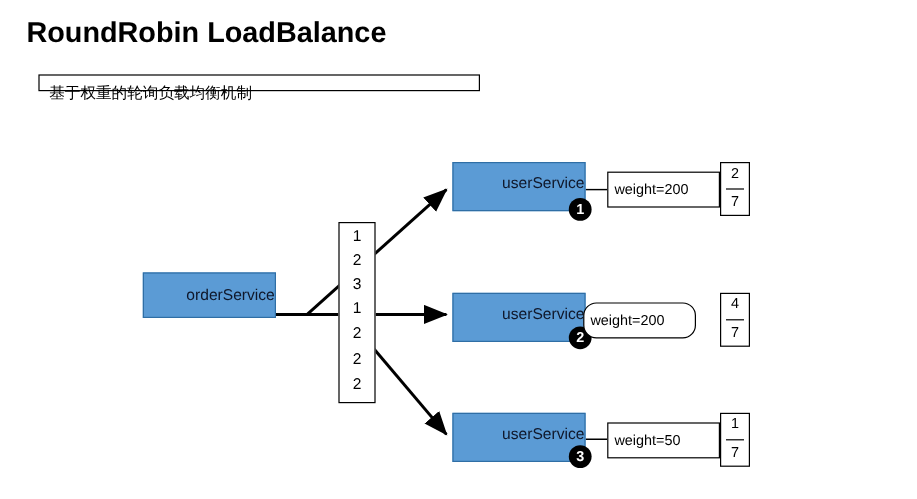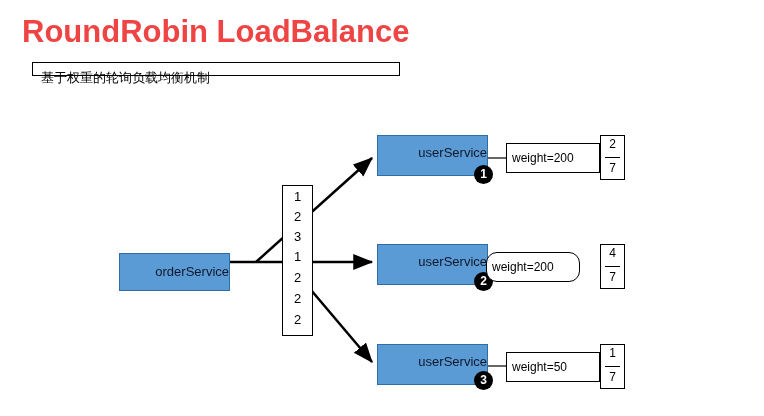--- a/index.html
+++ b/index.html
@@ -17,23 +17,23 @@
   #canvas {
     position: absolute;
     left: 0; top: 0;
     width: 764px;
     height: 416px;
   }
   #title {
     position: absolute;
     left: 22px;
     top: 14px;
-    font-size: 31px;
+    font-size: 24px;
     font-weight: bold;
-    color: #ef4444;
+    color: #000000;
     letter-spacing: 0px;
     white-space: nowrap;
   }
   #subtitle-box {
     position: absolute;
     left: 32px;
     top: 62px;
     width: 368px;
     height: 14px;
     border: 1px solid #000000;
@@ -61,21 +61,21 @@
   .node-label {
     position: absolute;
     left: 0;
     width: 100%;
     text-align: right;
     color: #0f172a;
     font-size: 13px;
   }
   #order-node {
     left: 119px;
-    top: 253px;
+    top: 227px;
     width: 111px;
     height: 38px;
   }
   #order-node .node-label { top: 11px; }
   .user-node {
     width: 111px;
     height: 41px;
   }
   .user-node .node-label { top: 10px; }
   #user-node-1 { left: 377px; top: 135px; }

